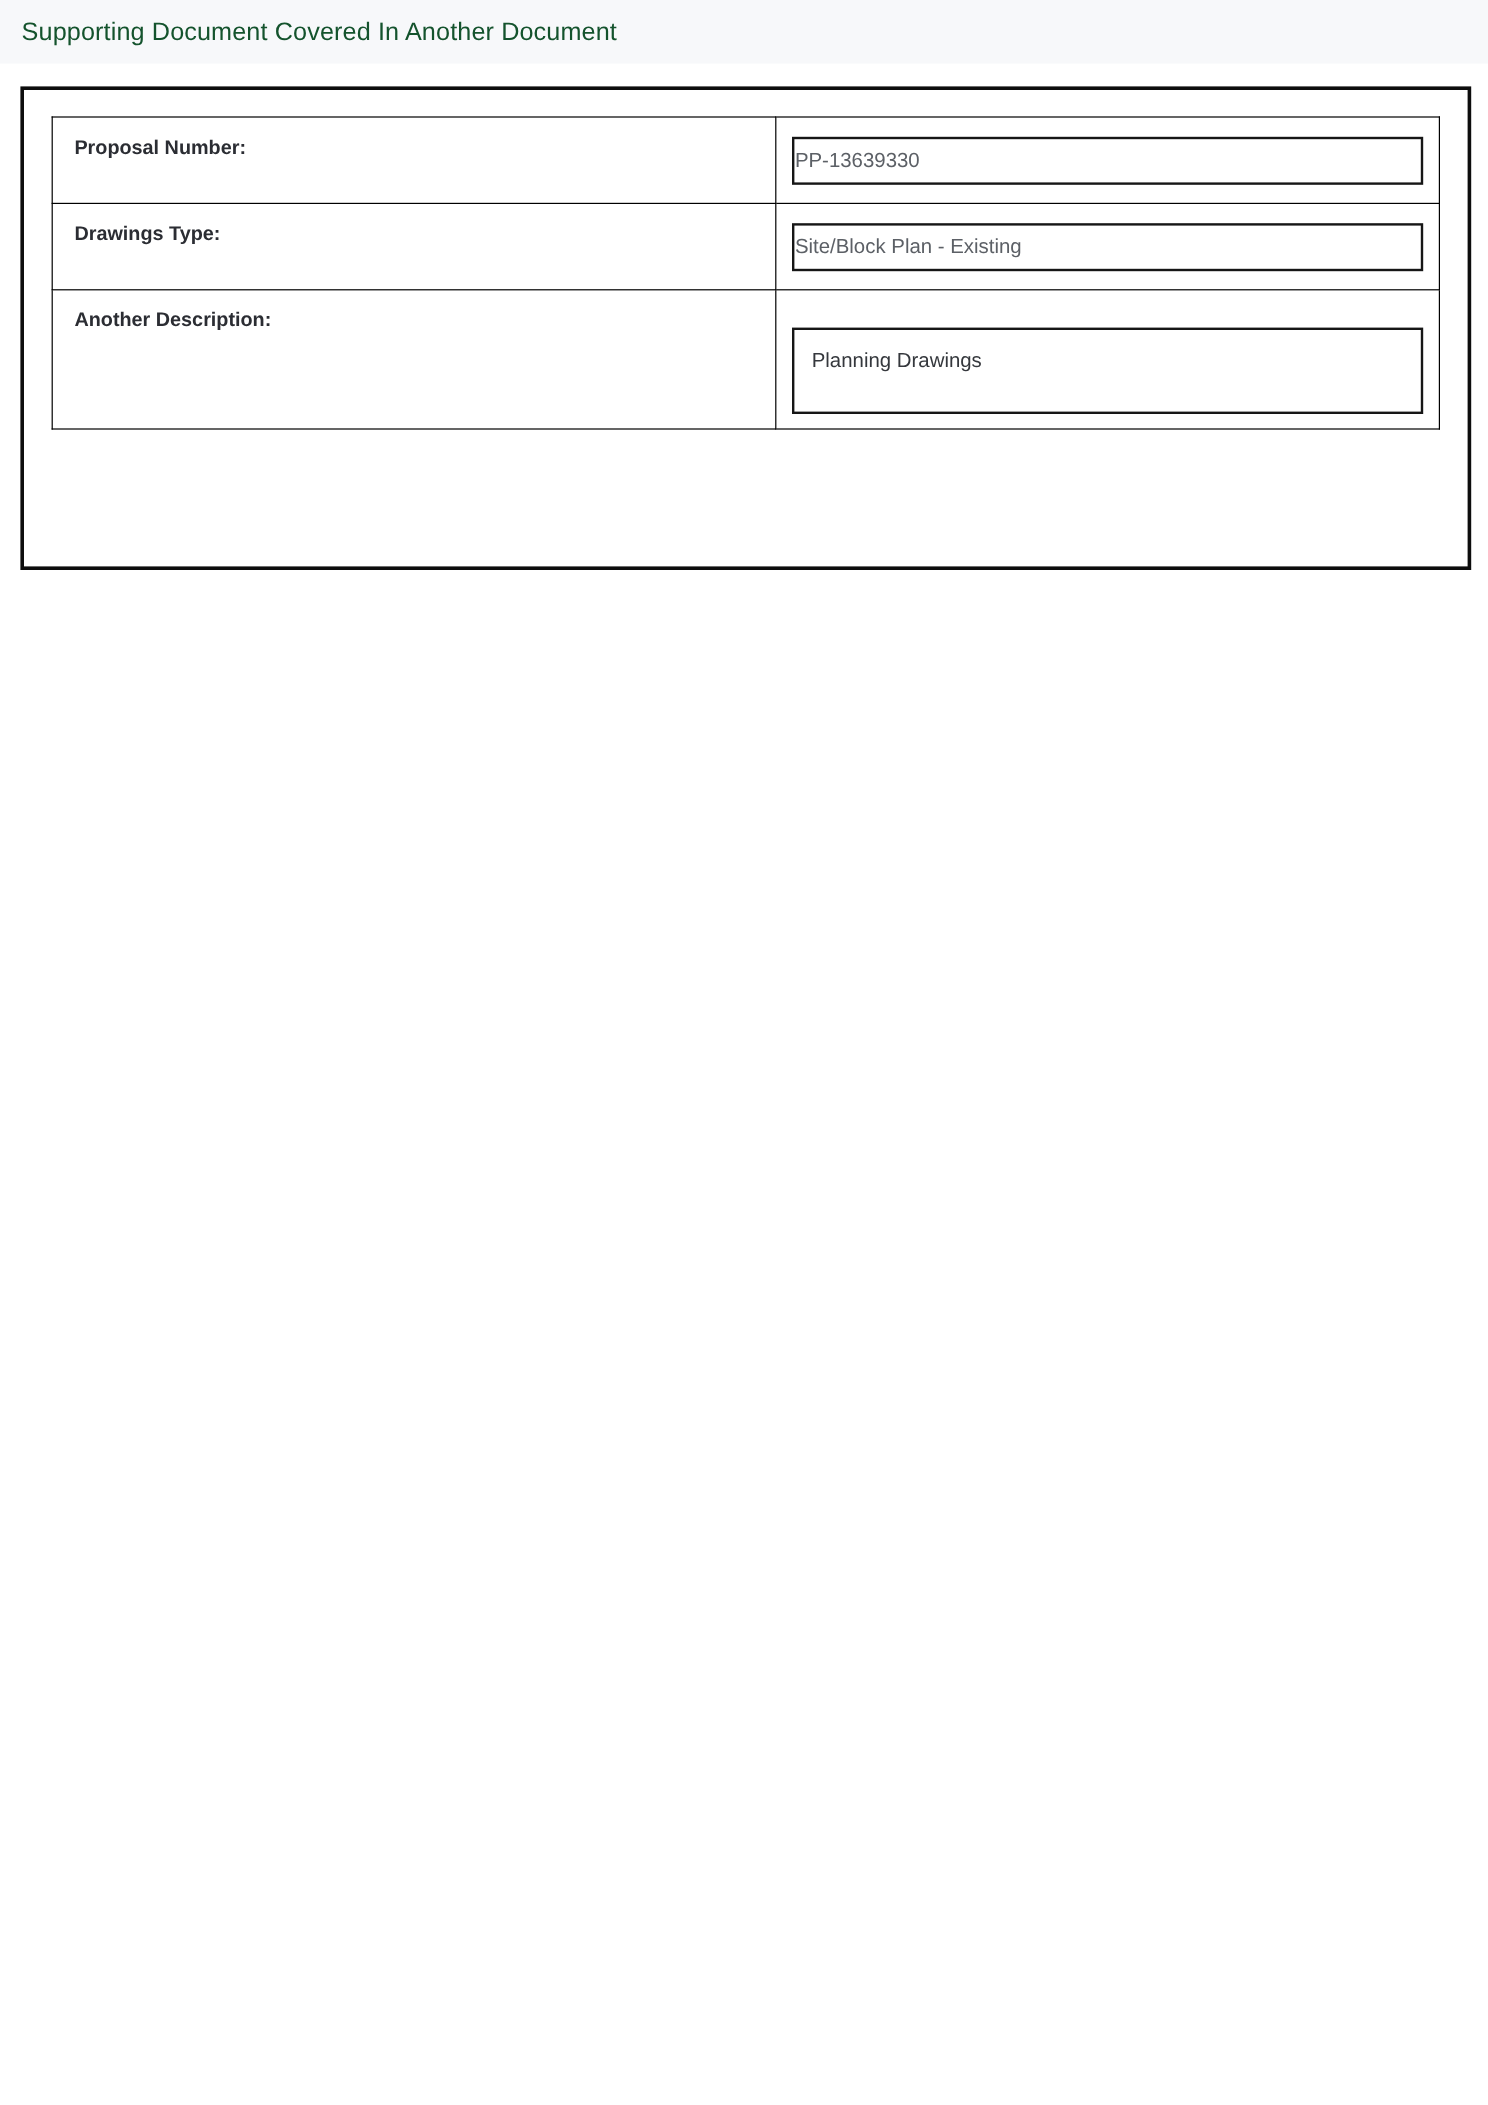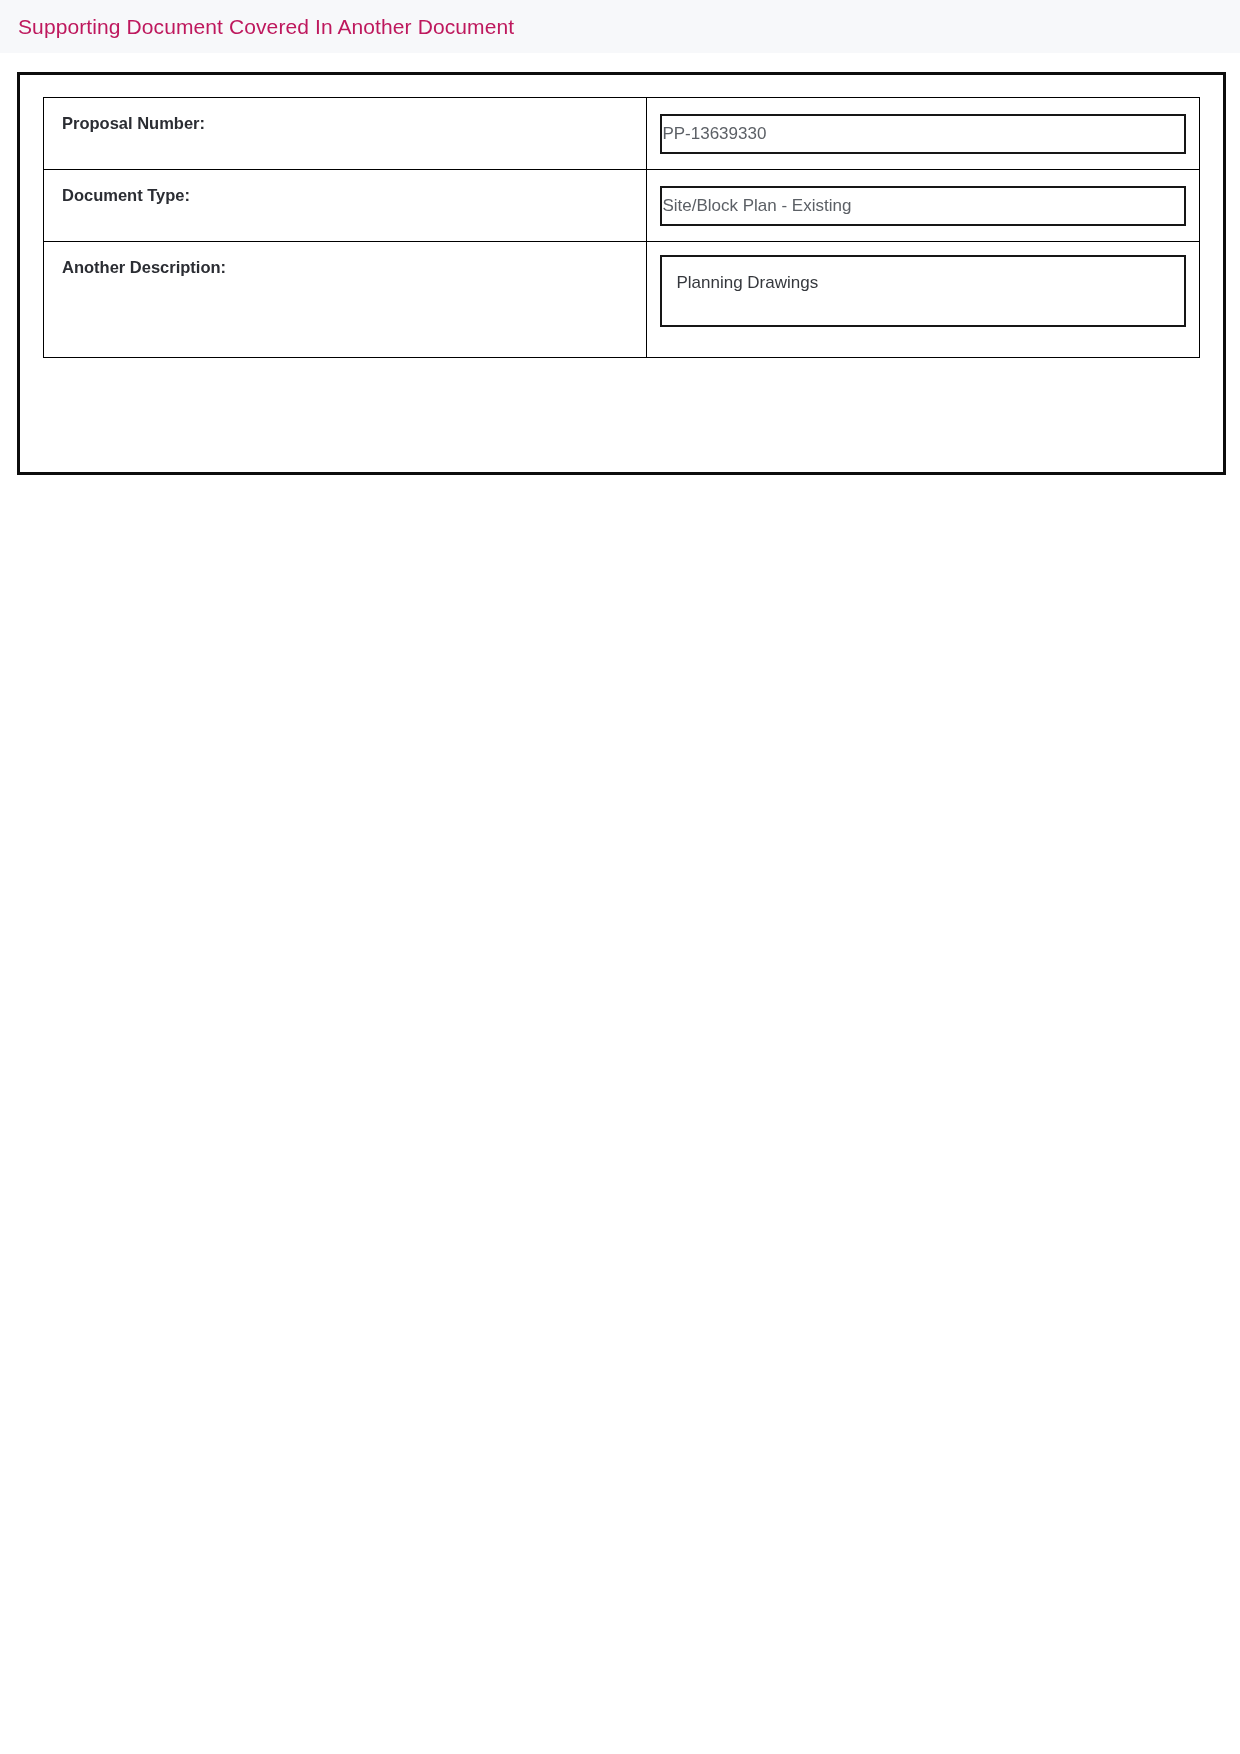--- a/index.html
+++ b/index.html
@@ -13,21 +13,21 @@
   .page-header {
     width: 1240px;
     height: 53px;
     background: #f7f8fa;
     display: flex;
     align-items: center;
     padding-left: 18px;
   }
   .page-title {
     font-size: 21px;
-    color: #be185d;
+    color: #14532d;
     letter-spacing: 0.1px;
   }
   .panel {
     position: absolute;
     left: 17px;
     top: 72px;
     width: 1209px;
     height: 403px;
     border: 3px solid #0d0d0d;
     background: #ffffff;
@@ -79,40 +79,41 @@
     height: 72px;
     border: 2px solid #161616;
     background: #ffffff;
     padding: 16px 14px;
     font-family: "Liberation Sans", "DejaVu Sans", sans-serif;
     font-size: 17px;
     color: #35383d;
     resize: none;
     outline: none;
     overflow: hidden;
+    margin-top: 18px;
   }
 </style>
 </head>
 <body>
 
 <header class="page-header">
   <div class="page-title">Supporting Document Covered In Another Document</div>
 </header>
 
 <section class="panel">
   <table class="details">
     <tbody>
       <tr class="row-standard">
         <td class="label-cell">Proposal Number:</td>
         <td class="value-cell">
           <input class="field-input" type="text" value="PP-13639330" style="">
         </td>
       </tr>
       <tr class="row-standard">
-        <td class="label-cell">Document Type:</td>
+        <td class="label-cell">Drawings Type:</td>
         <td class="value-cell">
           <input class="field-input" type="text" value="Site/Block Plan - Existing" style="">
         </td>
       </tr>
       <tr class="row-tall">
         <td class="label-cell">Another Description:</td>
         <td class="value-cell top-align">
           <textarea class="field-textarea" style="">Planning Drawings</textarea>
         </td>
       </tr>

